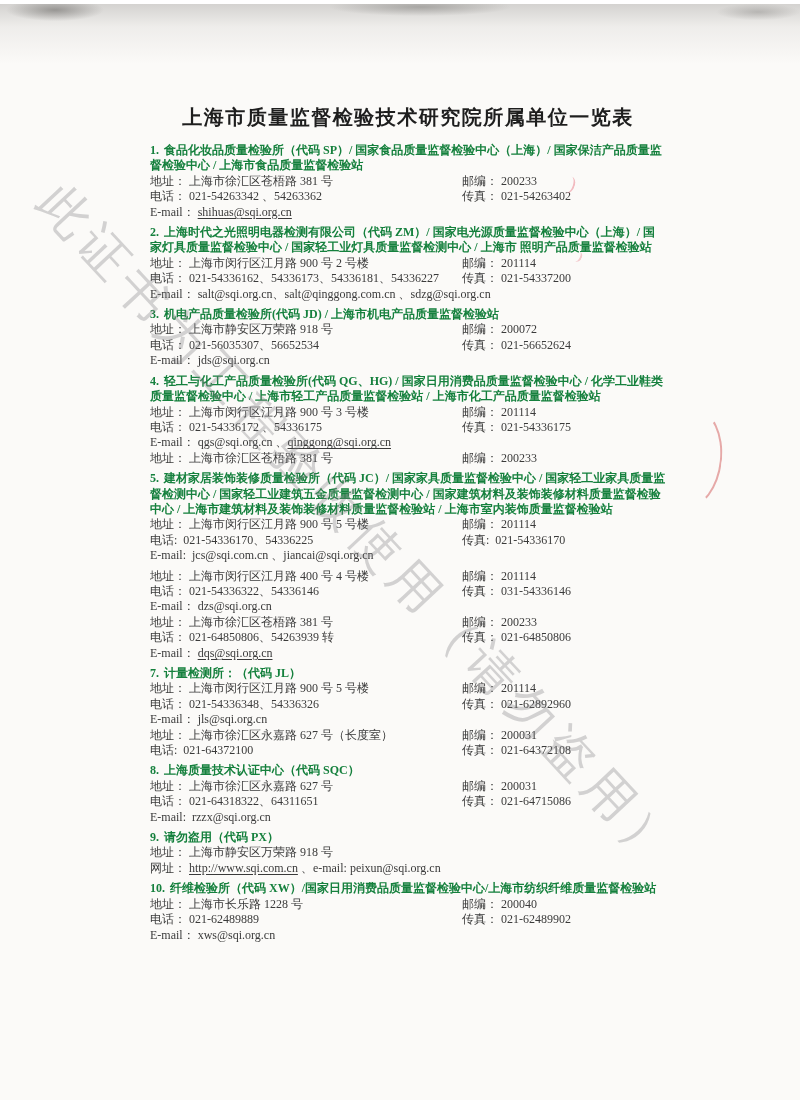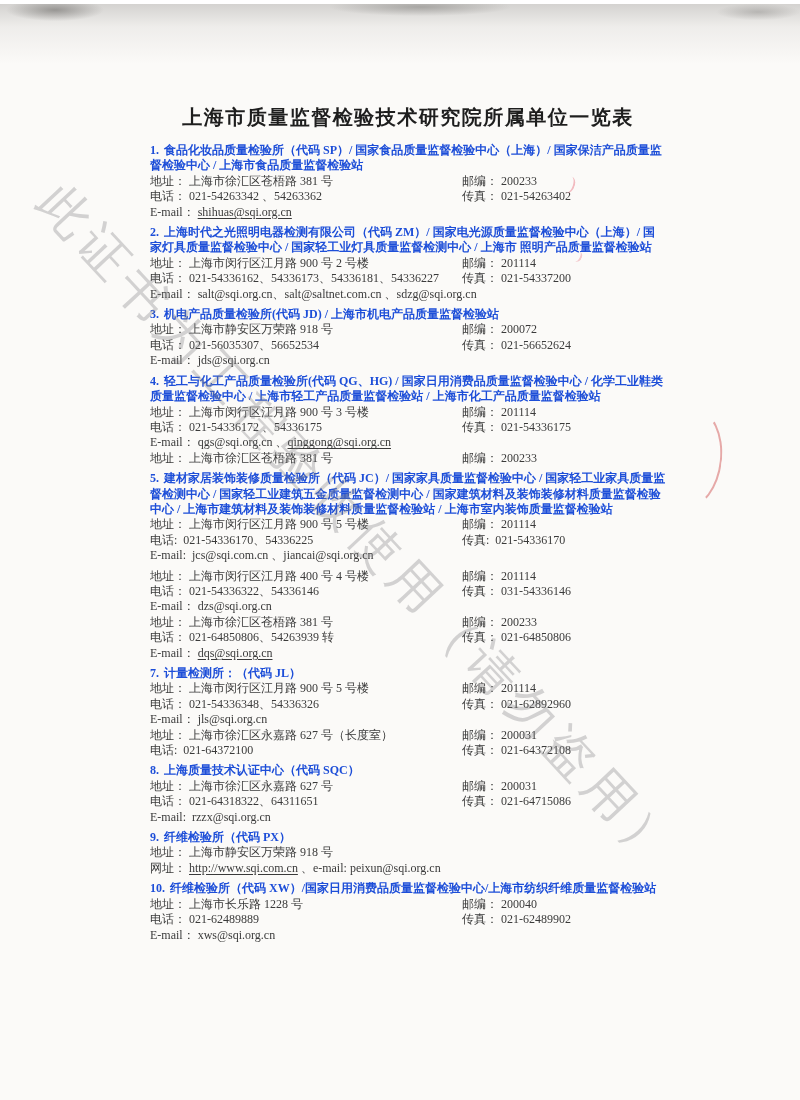--- a/index.html
+++ b/index.html
@@ -19,21 +19,21 @@
   }
   .content{
     position:absolute;left:150px;top:100px;width:516px;
     color:#3a3a3a;font-size:12px;line-height:15.4px;
   }
   .title{
     font-size:20px;line-height:26px;font-weight:bold;color:#1e1e1e;
     text-align:center;letter-spacing:1.5px;margin:0 0 13px 0;
   }
   .unit{margin-top:5px;}
-  .u-head{font-weight:bold;color:#1d4ed8;}
+  .u-head{font-weight:bold;color:#15803d;}
   .u-num{margin-right:5px;}
   .row{position:relative;}
   .cl{padding-right:2px;}
   .cr{position:absolute;left:312px;top:0;white-space:nowrap;}
   .lab{margin-right:3px;}
   .u-line{text-decoration:underline;text-underline-offset:2px;}
   
   .watermark{
     position:absolute;left:72px;top:166px;
     font-size:50px;letter-spacing:7px;font-weight:500;white-space:nowrap;
@@ -85,21 +85,21 @@
           <div class="u-head"><span class="u-num">2.</span><span>上海时代之光照明电器检测有限公司（代码 ZM）/ 国家电光源质量监督检验中心（上海）/ 国家灯具质量监督检验中心 / 国家轻工业灯具质量监督检测中心 / 上海市 照明产品质量监督检验站</span></div>
           <div class="row">
             <div class="cl"><span class="lab">地址：</span><span>上海市闵行区江月路 900 号 2 号楼</span></div>
             <div class="cr"><span class="lab">邮编：</span><span>201114</span></div>
           </div>
           <div class="row">
             <div class="cl"><span class="lab">电话：</span><span>021-54336162、54336173、54336181、54336227</span></div>
             <div class="cr"><span class="lab">传真：</span><span>021-54337200</span></div>
           </div>
           <div class="row">
-            <div class="cl"><span class="lab">E-mail：</span><span>salt@sqi.org.cn、salt@saltnet.com.cn 、sdzg@sqi.org.cn</span></div>
+            <div class="cl"><span class="lab">E-mail：</span><span>salt@sqi.org.cn、salt@qinggong.com.cn 、sdzg@sqi.org.cn</span></div>
           </div>
         </div>
         <div class="unit">
           <div class="u-head"><span class="u-num">3.</span><span>机电产品质量检验所(代码 JD) / 上海市机电产品质量监督检验站</span></div>
           <div class="row">
             <div class="cl"><span class="lab">地址：</span><span>上海市静安区万荣路 918 号</span></div>
             <div class="cr"><span class="lab">邮编：</span><span>200072</span></div>
           </div>
           <div class="row">
             <div class="cl"><span class="lab">电话：</span><span>021-56035307、56652534</span></div>
@@ -195,21 +195,21 @@
           </div>
           <div class="row">
             <div class="cl"><span class="lab">电话：</span><span>021-64318322、64311651</span></div>
             <div class="cr"><span class="lab">传真：</span><span>021-64715086</span></div>
           </div>
           <div class="row">
             <div class="cl"><span class="lab">E-mail: </span><span>rzzx@sqi.org.cn</span></div>
           </div>
         </div>
         <div class="unit">
-          <div class="u-head"><span class="u-num">9.</span><span>纤维检验所（代码 PX）</span></div>
+          <div class="u-head"><span class="u-num">9.</span><span>请勿盗用（代码 PX）</span></div>
           <div class="row">
             <div class="cl"><span class="lab">地址：</span><span>上海市静安区万荣路 918 号</span></div>
           </div>
           <div class="row">
             <div class="cl"><span class="lab">网址：</span><span class="u-line">http://www.sqi.com.cn</span><span> 、e-mail: peixun@sqi.org.cn</span></div>
           </div>
         </div>
         <div class="unit">
           <div class="u-head"><span class="u-num">10.</span><span>纤维检验所（代码 XW）/国家日用消费品质量监督检验中心/上海市纺织纤维质量监督检验站</span></div>
           <div class="row">

